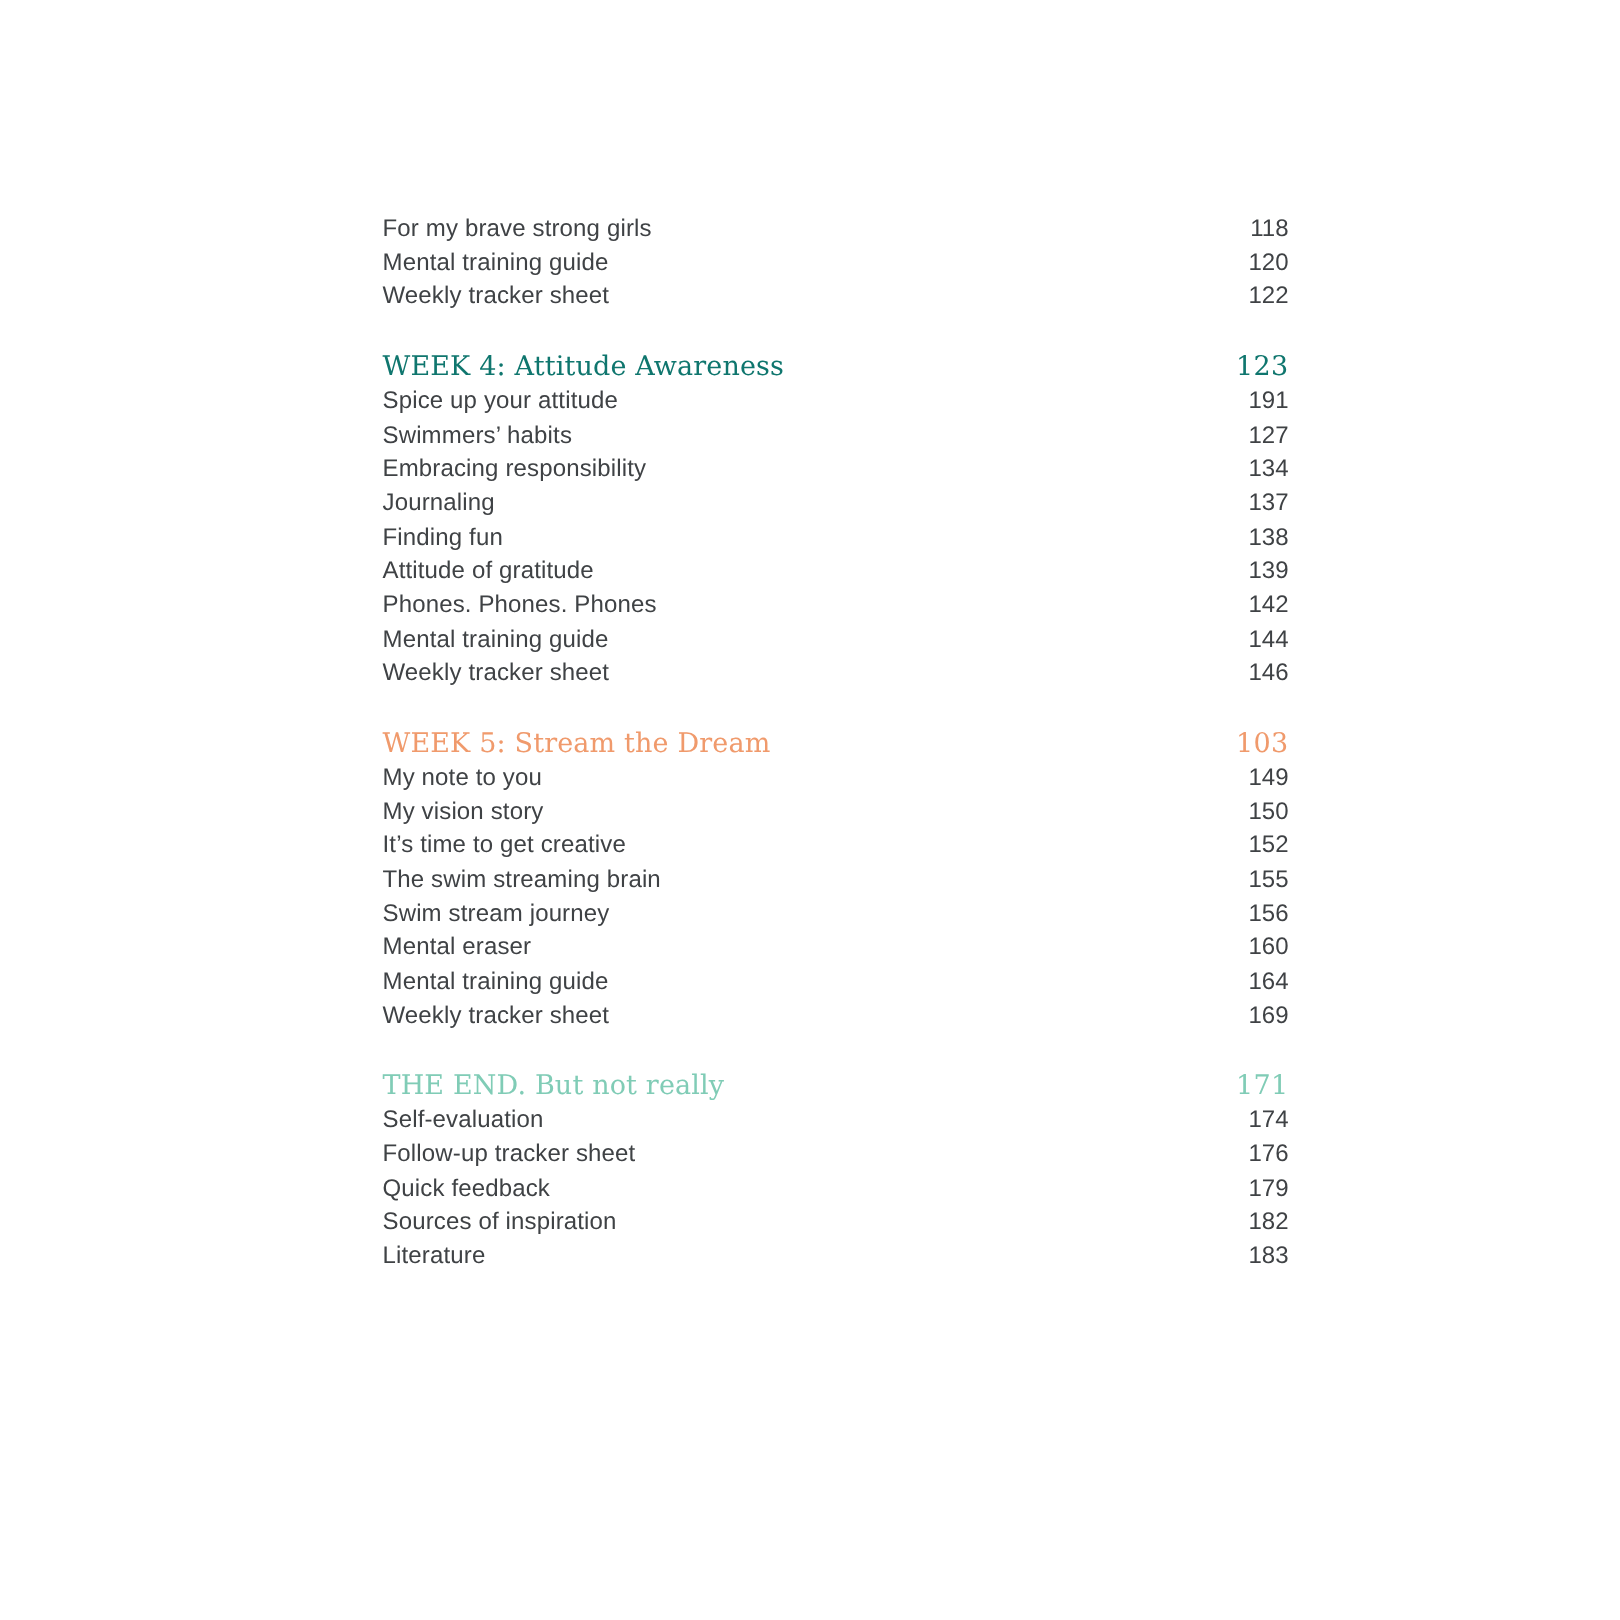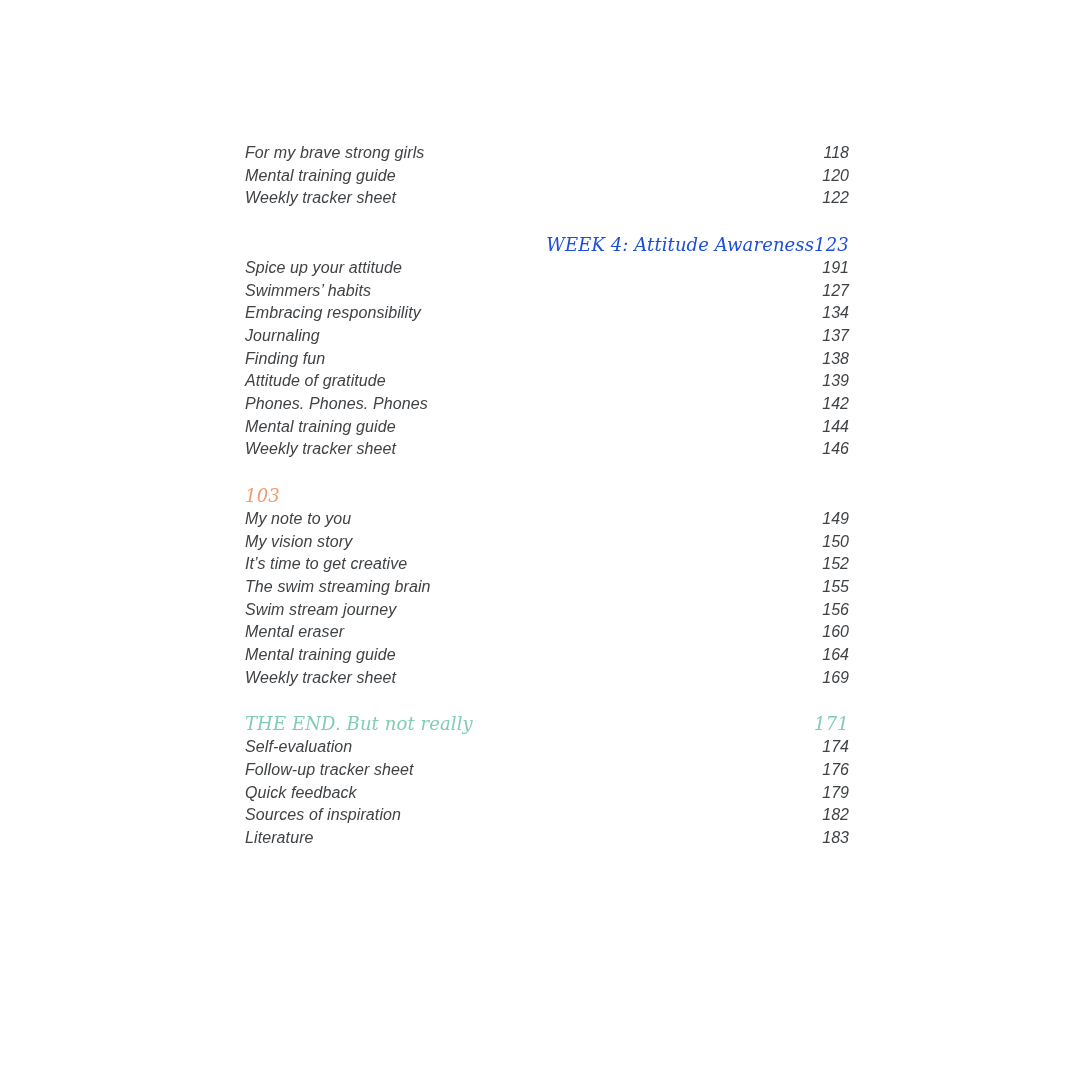--- a/index.html
+++ b/index.html
@@ -9,24 +9,23 @@
   body {
     width: 1080px;
     height: 1080px;
     background: #ffffff;
     position: relative;
     overflow: hidden;
     font-family: "Liberation Sans", sans-serif;
   }
   main.toc-page {
     position: absolute;
-    left: 245px;
+    left: 255px;
     top: 142px;
     width: 604px;
-    font-style: italic;
   }
   .toc-section + .toc-section {
     margin-top: 24px;
   }
   .toc-row {
     display: flex;
     justify-content: space-between;
     align-items: baseline;
     line-height: 22.7px;
     font-size: 16px;
@@ -59,21 +58,21 @@
         <div class="toc-row">
           <span class="entry-label">Mental training guide</span>
           <span class="entry-page">120</span>
         </div>
         <div class="toc-row">
           <span class="entry-label">Weekly tracker sheet</span>
           <span class="entry-page">122</span>
         </div>
       </section>
       <section class="toc-section">
-        <div class="toc-row heading-row" style="color: #1d4ed8; justify-content: flex-end;">
+        <div class="toc-row heading-row" style="color: #0f766e;">
           <span class="entry-label">WEEK 4: Attitude Awareness</span>
           <span class="entry-page">123</span>
         </div>
         <div class="toc-row">
           <span class="entry-label">Spice up your attitude</span>
           <span class="entry-page">191</span>
         </div>
         <div class="toc-row">
           <span class="entry-label">Swimmers’ habits</span>
           <span class="entry-page">127</span>
@@ -102,20 +101,21 @@
           <span class="entry-label">Mental training guide</span>
           <span class="entry-page">144</span>
         </div>
         <div class="toc-row">
           <span class="entry-label">Weekly tracker sheet</span>
           <span class="entry-page">146</span>
         </div>
       </section>
       <section class="toc-section">
         <div class="toc-row heading-row" style="color: rgb(240, 154, 108);">
+          <span class="entry-label">WEEK 5: Stream the Dream</span>
           <span class="entry-page">103</span>
         </div>
         <div class="toc-row">
           <span class="entry-label">My note to you</span>
           <span class="entry-page">149</span>
         </div>
         <div class="toc-row">
           <span class="entry-label">My vision story</span>
           <span class="entry-page">150</span>
         </div>

